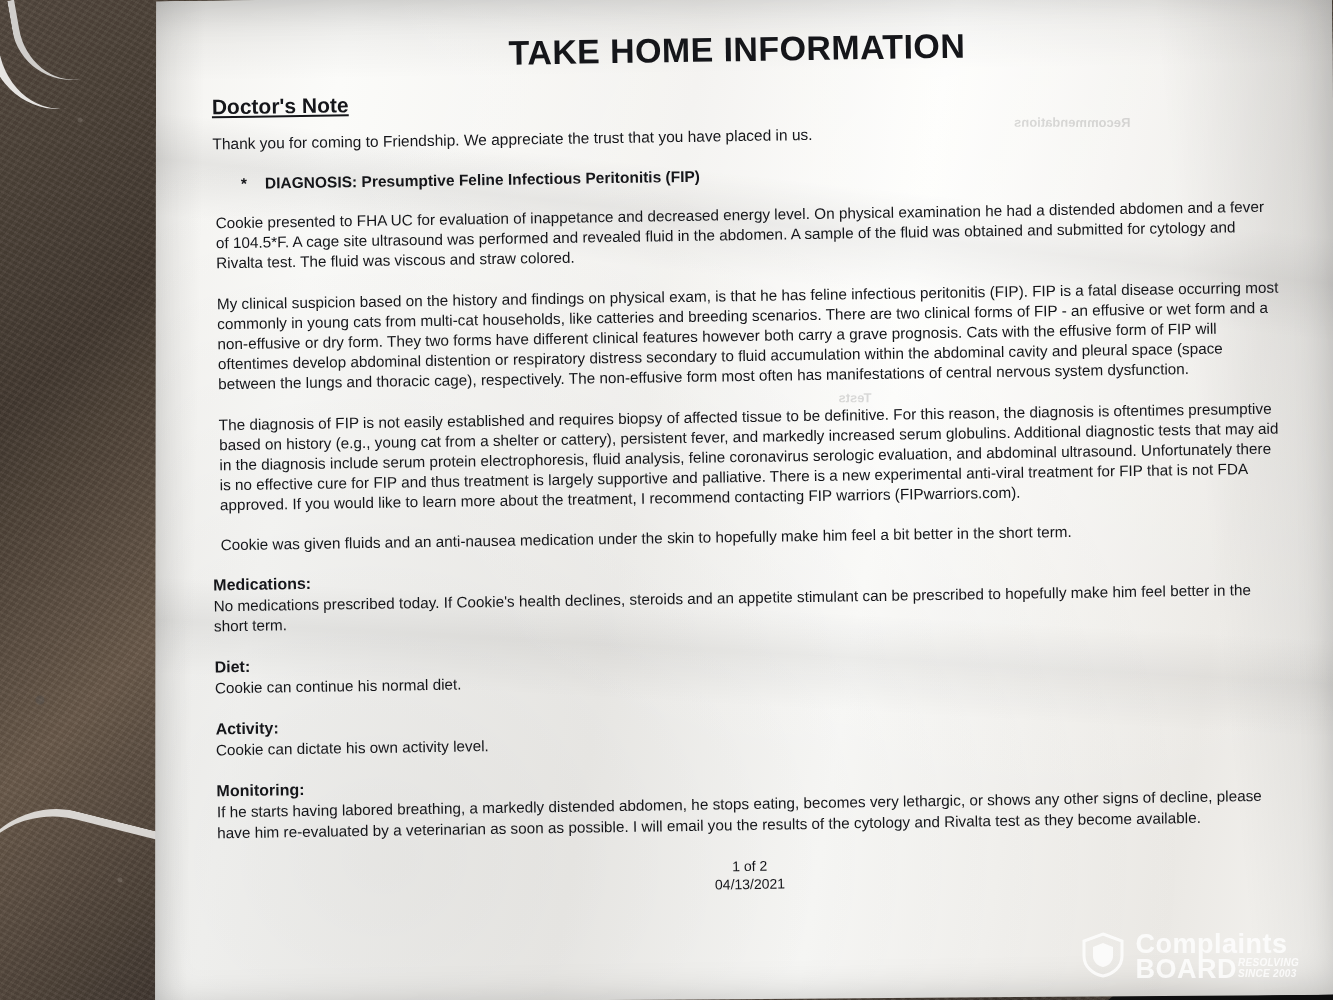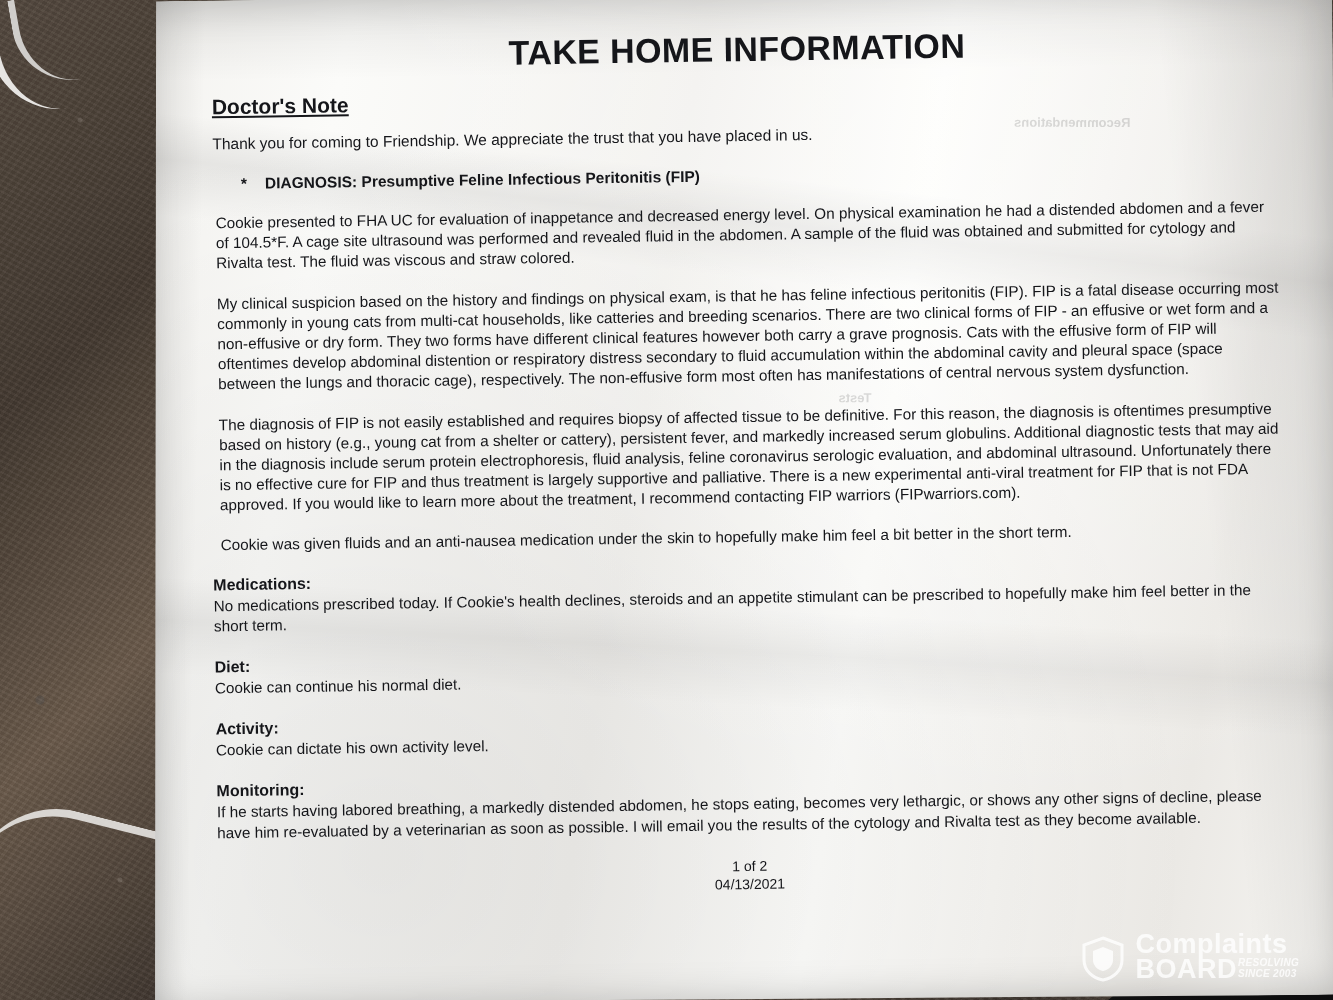--- a/index.html
+++ b/index.html
@@ -167,21 +167,21 @@
     font-size: 14px;
     line-height: 1.3;
     margin-top: 22px;
   }
   
   .watermark {
     position: absolute;
     right: 34px;
     bottom: 18px;
     display: flex;
-    align-items: flex-end;
+    align-items: flex-start;
     gap: 10px;
     opacity: 0.82;
     z-index: 5;
   }
   .wm-shield svg { display:block; }
   .wm-text { color:#ffffff; font-family:"Liberation Sans", sans-serif; line-height:0.92; }
   .wm-line1 { font-size: 27px; font-weight: bold; letter-spacing: .5px; }
   .wm-line2 { font-size: 27px; font-weight: bold; letter-spacing: .5px; display:flex; align-items:flex-end; gap:1px;}
   .wm-sub { font-size: 10px; font-weight: bold; line-height: 1.05; letter-spacing:.3px; padding-bottom:3px;}
   .wm-sub span { display:block;font-style:italic; }

